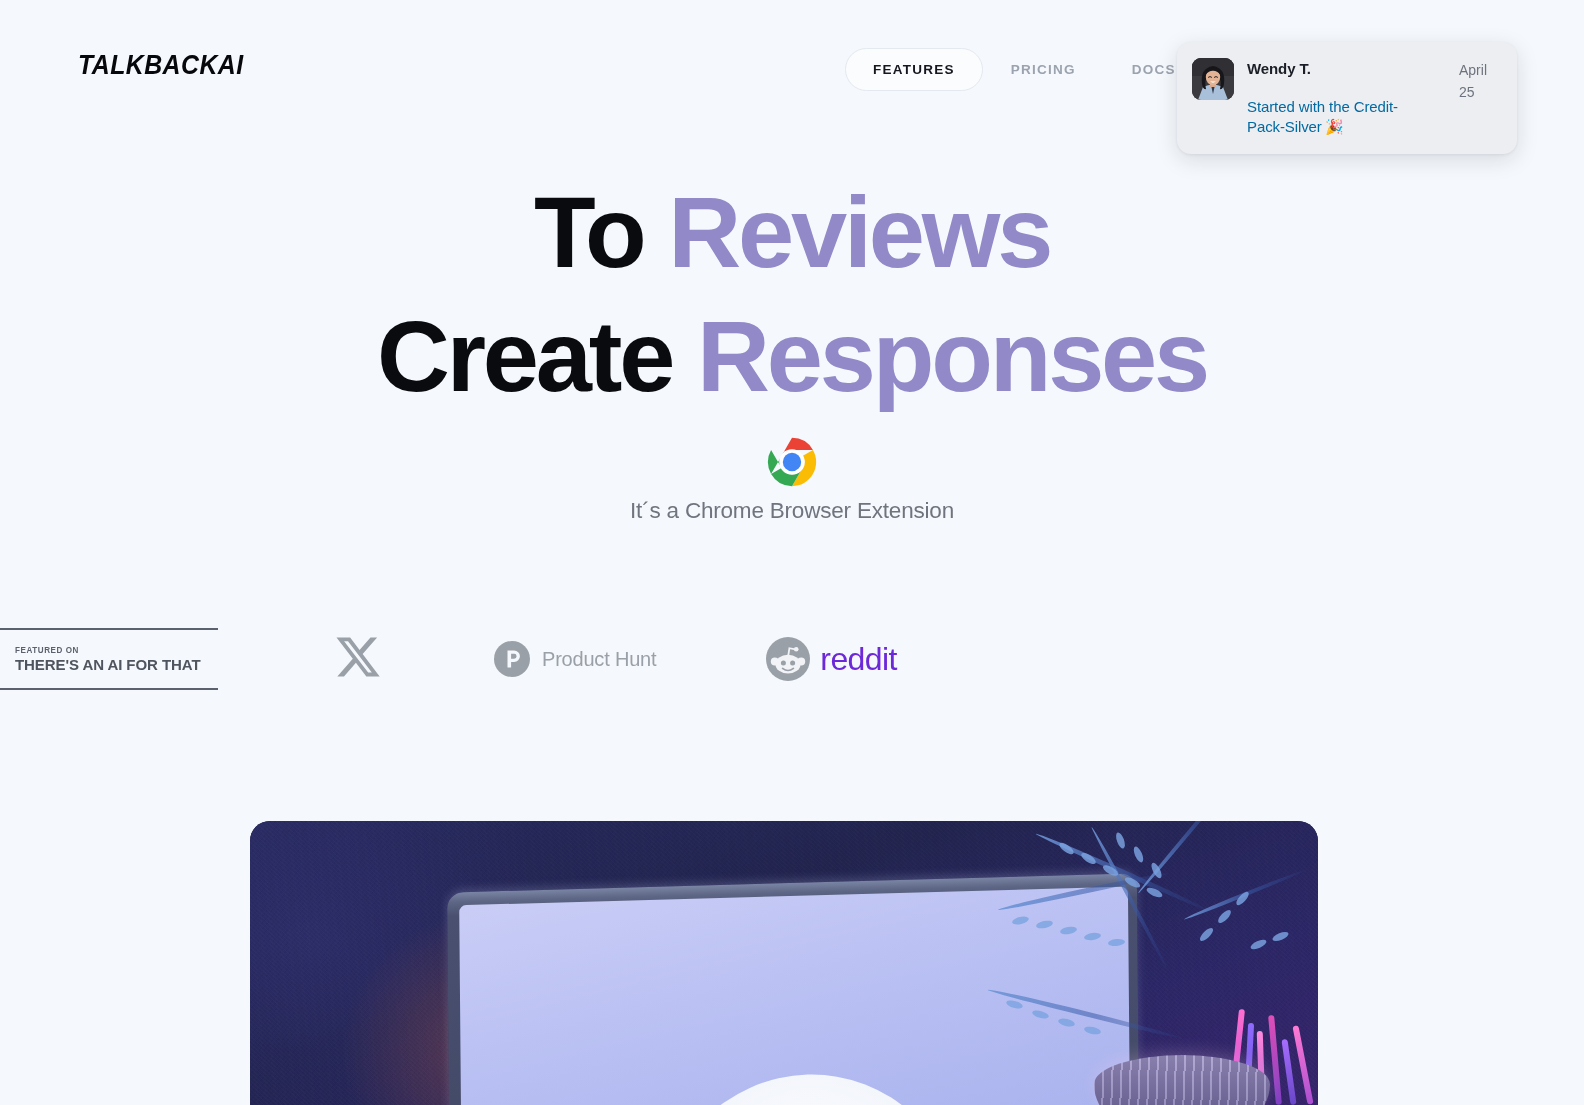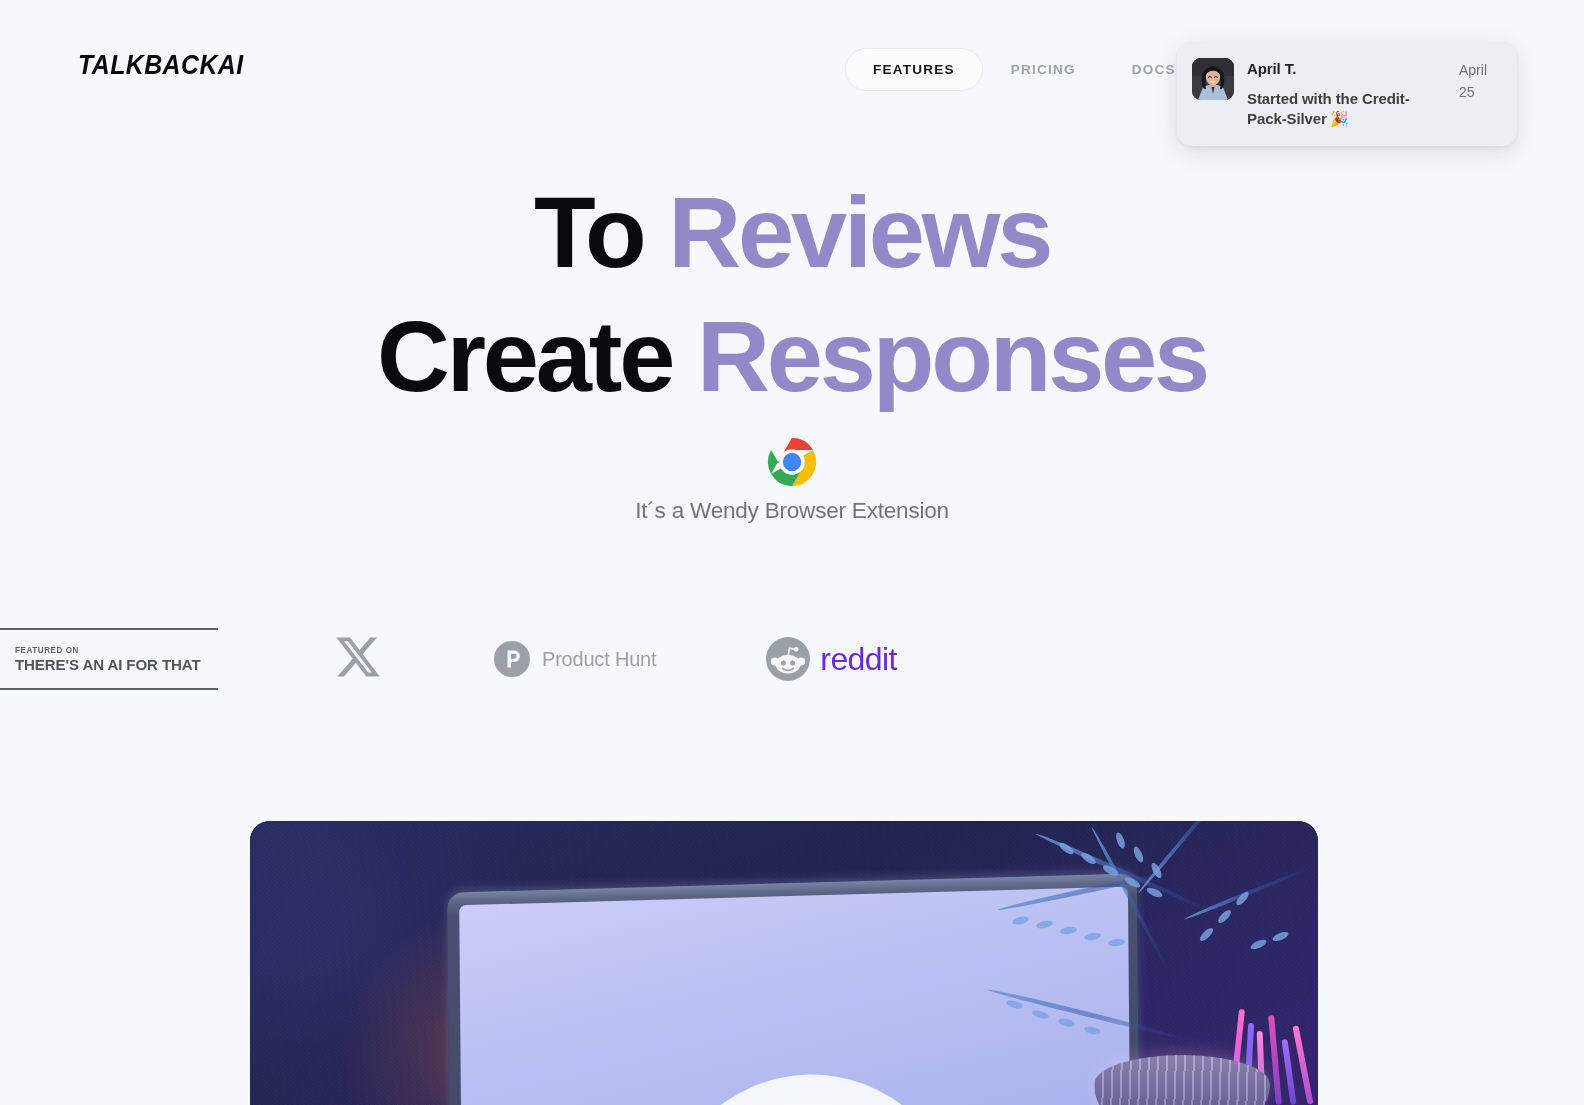--- a/index.html
+++ b/index.html
@@ -126,24 +126,24 @@
   #toast-title {
     font-size: 15px;
     font-weight: 700;
     color: #1b1e26;
     line-height: 1.3;
     letter-spacing: -0.1px;
   }
 
   #toast-message {
     font-size: 15px;
-    font-weight: 700;
-    color: #404040;
+    font-weight: 400;
+    color: #0369a1;
     line-height: 1.38;
-    margin-top: 10px;
+    margin-top: 18px;
     letter-spacing: -0.1px;
   }
 
   #toast-date {
     flex: 0 0 auto;
     width: 44px;
     font-size: 14px;
     color: #6d737e;
     line-height: 1.55;
     text-align: left;
@@ -413,21 +413,21 @@
       <path d="M13.6 17 Q14 9.6 21 9 Q28 9.6 28.4 17 Q25 12.6 21 12.8 Q17 12.6 13.6 17 Z" fill="#17161a"></path>
 
       <path d="M16.4 19.2 q1.6 -1.5 3.2 0" stroke="#231f1e" stroke-width="1" fill="none" stroke-linecap="round"></path>
       <path d="M22.4 19.2 q1.6 -1.5 3.2 0" stroke="#231f1e" stroke-width="1" fill="none" stroke-linecap="round"></path>
 
       <path d="M18 23 q3 3.4 6 0 q-3 1.1 -6 0 Z" fill="#fdfdfd"></path>
     </svg>
   </div>
 
   <div id="toast-body">
-    <div id="toast-title">April T.</div>
+    <div id="toast-title">Wendy T.</div>
     <div id="toast-message">Started with the Credit-Pack-Silver 🎉</div>
   </div>
 
   <div id="toast-date">April 25</div>
 </div>
 
 <section id="hero">
 
   <h1 id="hero-headline">
     <div>
@@ -446,21 +446,21 @@
       <path d="M6.7 34 A20 20 0 0 1 6.7 14 L15.3 29 A10 10 0 0 0 24 34 L15.3 19 Z" fill="#34a853"></path>
 
       <path d="M41.3 14 A20 20 0 0 1 24 44 L32.7 29 A10 10 0 0 0 32.7 19 Z" fill="#fbbc05"></path>
 
       <path d="M6.7 34 A20 20 0 0 0 24 44 L32.7 29 A10 10 0 0 1 15.3 29 Z" fill="#34a853"></path>
       <circle cx="24" cy="24" r="10.6" fill="#ffffff"></circle>
       <circle cx="24" cy="24" r="7.6" fill="#4285f4"></circle>
     </svg>
   </div>
 
-  <p id="hero-subtitle">It´s a Wendy Browser Extension</p>
+  <p id="hero-subtitle">It´s a Chrome Browser Extension</p>
 
   <div id="social-proof">
 
     <div id="taaft-badge">
       <svg width="30" height="32" viewBox="0 0 30 32">
         <path d="M7 4 q5 -1 6 4 q0.6 3 -1.4 4.6 q5.4 -0.4 9.6 2.6 q5.2 3.7 4.6 9.6 q-0.5 5.2 -6.6 6.4 q-8 1.5 -13.4 -2.4 q-4.4 -3.2 -3.6 -8.6 q0.7 -4.6 4.6 -6.6 q-2.8 -0.8 -3.2 -4 q-0.4 -4.6 3.4 -5.6 Z" fill="#5c626d"></path>
         <path d="M7.6 7 q2.6 -0.4 3 2.2 q0.3 2 -1.8 2.6 q-2.4 0.6 -3 -1.8 q-0.5 -2.6 1.8 -3 Z" fill="#f5f8fc"></path>
       </svg>
       <div id="taaft-text">
         <span id="taaft-featured">FEATURED ON</span>

